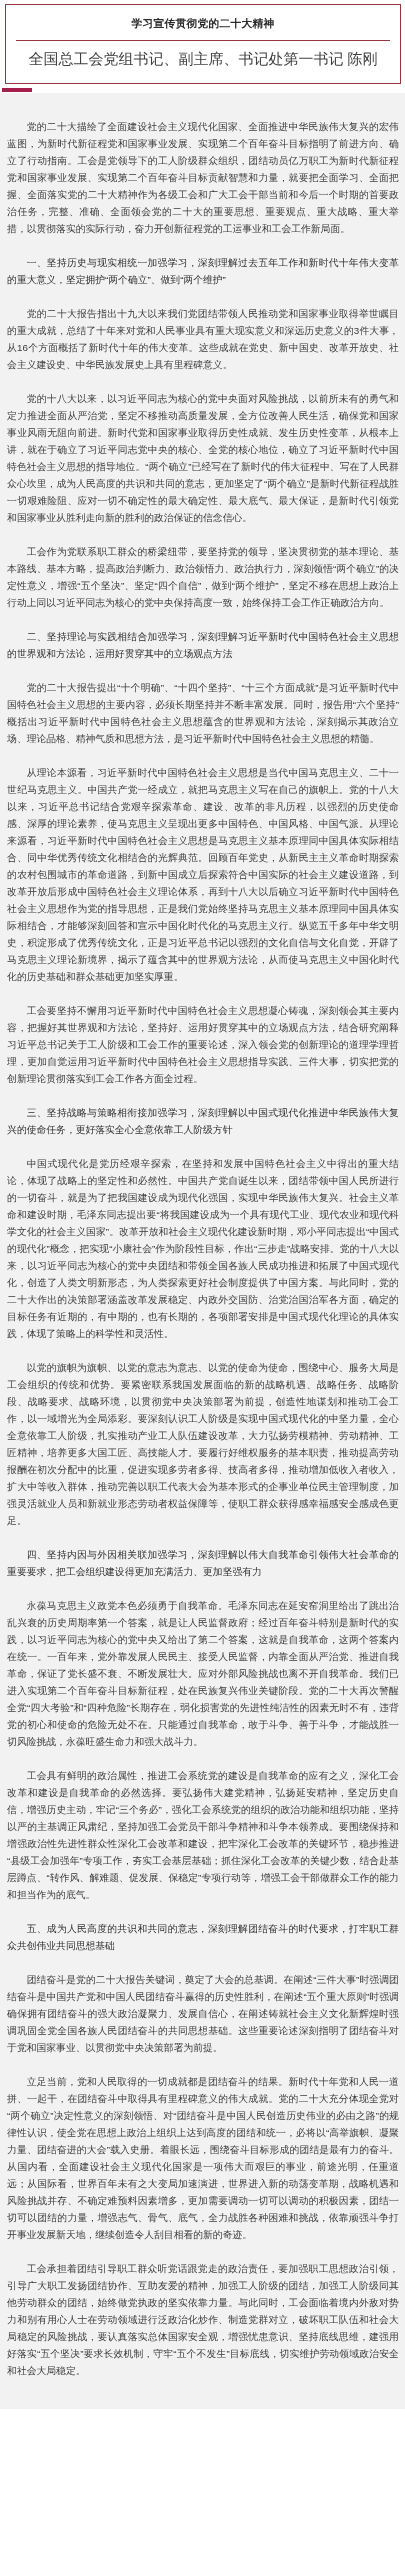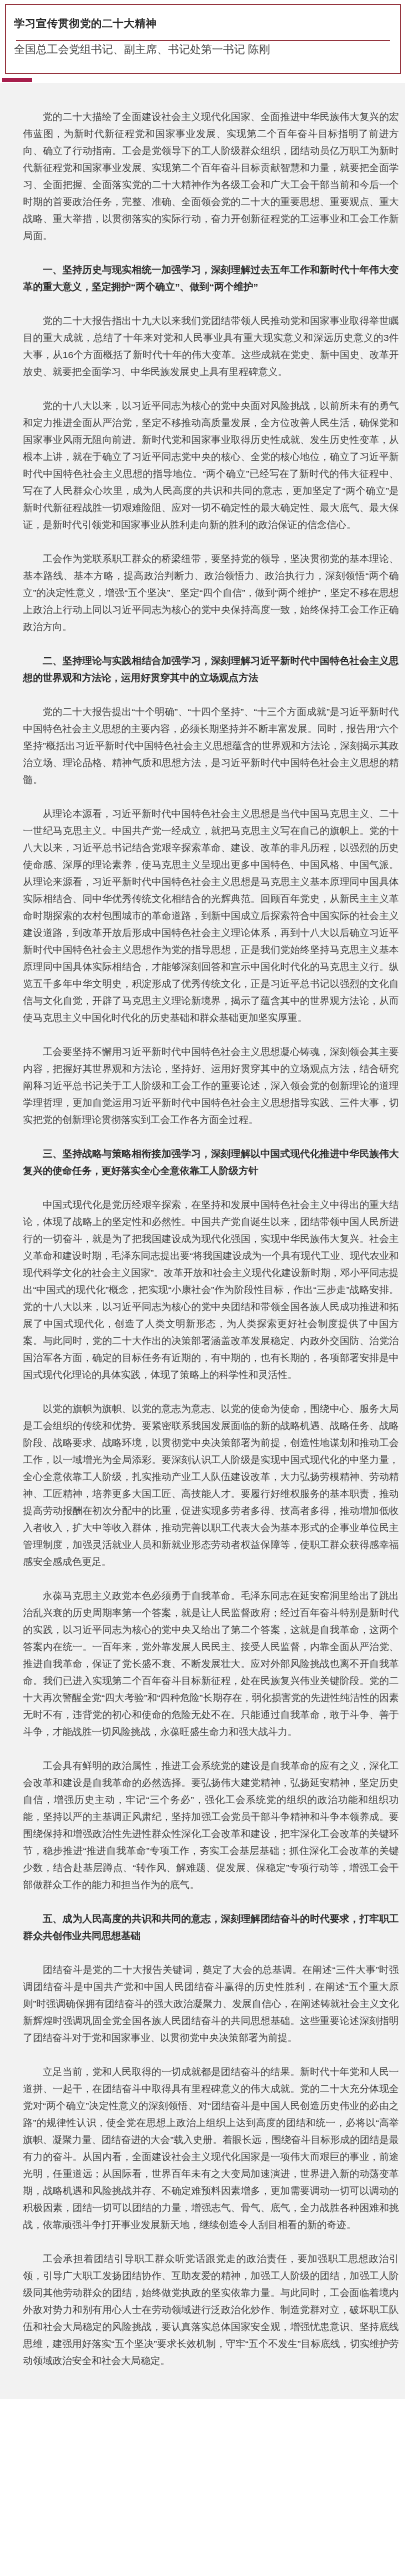--- a/index.html
+++ b/index.html
@@ -11,96 +11,98 @@
   .page {
     width: 406px;
     margin: 0 auto;
     background: #ffffff;
   }
   
   .header-box {
     margin: 3.6px 4.7px 0 4.7px;
     border: 1.2px solid #96353f;
     background: #ffffff;
+    text-align: center;
     padding: 9.5px 8.3px 18px 8.3px;
     box-sizing: border-box;
   }
   .title-line {
     font-size: 10.7px;
     font-weight: bold;
     color: #2b2b2b;
     line-height: 19.6px;
     letter-spacing: 0.3px;
   }
   .header-divider {
     border: none;
     border-top: 0.6px solid #96353f;
     margin: 6.5px 2.4px 0 2.4px;
   }
   .byline {
-    margin-top: 3px;
-    font-size: 11px;
+    margin-top: 13px;
+    font-size: 15px;
     color: #3f3f3f;
     line-height: 10.7px;
   }
   
   .accent-bar {
     width: 30px;
     height: 3.6px;
     background: #a71e4c;
     margin: 4.1px 0 1.8px 1.8px;
   }
   
   .content {
     background: #f2f2f2;
     padding: 25px 7.1px 30px 7.1px;
     box-sizing: border-box;
   }
   .content p {
-    margin: 0 0 17px 16px;
+    margin: 0 0 17px 0;
     font-size: 9.8px;
     line-height: 17px;
     color: #3a3a3a;
     text-indent: 2em;
     text-align: justify;
   }
   .content p:last-child { margin-bottom: 0; }
   .content p.heading {
-    font-weight: bold;
+    font-weight: normal;
     color: #2e2e2e;
   }
 </style>
 </head>
 <body>
 
 <div class="page">
 
   <div class="header-box">
     <div class="title-line">学习宣传贯彻党的二十大精神</div>
     <hr class="header-divider">
     <div class="byline">全国总工会党组书记、副主席、书记处第一书记 陈刚</div>
   </div>
 
   <div class="accent-bar"></div>
 
   <div class="content">
       <p>党的二十大描绘了全面建设社会主义现代化国家、全面推进中华民族伟大复兴的宏伟蓝图，为新时代新征程党和国家事业发展、实现第二个百年奋斗目标指明了前进方向、确立了行动指南。工会是党领导下的工人阶级群众组织，团结动员亿万职工为新时代新征程党和国家事业发展、实现第二个百年奋斗目标贡献智慧和力量，就要把全面学习、全面把握、全面落实党的二十大精神作为各级工会和广大工会干部当前和今后一个时期的首要政治任务，完整、准确、全面领会党的二十大的重要思想、重要观点、重大战略、重大举措，以贯彻落实的实际行动，奋力开创新征程党的工运事业和工会工作新局面。</p>
       <p class="heading">一、坚持历史与现实相统一加强学习，深刻理解过去五年工作和新时代十年伟大变革的重大意义，坚定拥护“两个确立”、做到“两个维护”</p>
-      <p>党的二十大报告指出十九大以来我们党团结带领人民推动党和国家事业取得举世瞩目的重大成就，总结了十年来对党和人民事业具有重大现实意义和深远历史意义的3件大事，从16个方面概括了新时代十年的伟大变革。这些成就在党史、新中国史、改革开放史、就要把全面学习、中华民族发展史上具有里程碑意义。</p>
+      <p>党的二十大报告指出十九大以来我们党团结带领人民推动党和国家事业取得举世瞩目的重大成就，总结了十年来对党和人民事业具有重大现实意义和深远历史意义的3件大事，从16个方面概括了新时代十年的伟大变革。这些成就在党史、新中国史、改革开放史、社会主义建设史、中华民族发展史上具有里程碑意义。</p>
       <p>党的十八大以来，以习近平同志为核心的党中央面对风险挑战，以前所未有的勇气和定力推进全面从严治党，坚定不移推动高质量发展，全方位改善人民生活，确保党和国家事业风雨无阻向前进。新时代党和国家事业取得历史性成就、发生历史性变革，从根本上讲，就在于确立了习近平同志党中央的核心、全党的核心地位，确立了习近平新时代中国特色社会主义思想的指导地位。“两个确立”已经写在了新时代的伟大征程中、写在了人民群众心坎里，成为人民高度的共识和共同的意志，更加坚定了“两个确立”是新时代新征程战胜一切艰难险阻、应对一切不确定性的最大确定性、最大底气、最大保证，是新时代引领党和国家事业从胜利走向新的胜利的政治保证的信念信心。</p>
       <p>工会作为党联系职工群众的桥梁纽带，要坚持党的领导，坚决贯彻党的基本理论、基本路线、基本方略，提高政治判断力、政治领悟力、政治执行力，深刻领悟“两个确立”的决定性意义，增强“五个坚决”、坚定“四个自信”，做到“两个维护”，坚定不移在思想上政治上行动上同以习近平同志为核心的党中央保持高度一致，始终保持工会工作正确政治方向。</p>
       <p class="heading">二、坚持理论与实践相结合加强学习，深刻理解习近平新时代中国特色社会主义思想的世界观和方法论，运用好贯穿其中的立场观点方法</p>
       <p>党的二十大报告提出“十个明确”、“十四个坚持”、“十三个方面成就”是习近平新时代中国特色社会主义思想的主要内容，必须长期坚持并不断丰富发展。同时，报告用“六个坚持”概括出习近平新时代中国特色社会主义思想蕴含的世界观和方法论，深刻揭示其政治立场、理论品格、精神气质和思想方法，是习近平新时代中国特色社会主义思想的精髓。</p>
       <p>从理论本源看，习近平新时代中国特色社会主义思想是当代中国马克思主义、二十一世纪马克思主义。中国共产党一经成立，就把马克思主义写在自己的旗帜上。党的十八大以来，习近平总书记结合党艰辛探索革命、建设、改革的非凡历程，以强烈的历史使命感、深厚的理论素养，使马克思主义呈现出更多中国特色、中国风格、中国气派。从理论来源看，习近平新时代中国特色社会主义思想是马克思主义基本原理同中国具体实际相结合、同中华优秀传统文化相结合的光辉典范。回顾百年党史，从新民主主义革命时期探索的农村包围城市的革命道路，到新中国成立后探索符合中国实际的社会主义建设道路，到改革开放后形成中国特色社会主义理论体系，再到十八大以后确立习近平新时代中国特色社会主义思想作为党的指导思想，正是我们党始终坚持马克思主义基本原理同中国具体实际相结合，才能够深刻回答和宣示中国化时代化的马克思主义行。纵览五千多年中华文明史，积淀形成了优秀传统文化，正是习近平总书记以强烈的文化自信与文化自觉，开辟了马克思主义理论新境界，揭示了蕴含其中的世界观方法论，从而使马克思主义中国化时代化的历史基础和群众基础更加坚实厚重。</p>
       <p>工会要坚持不懈用习近平新时代中国特色社会主义思想凝心铸魂，深刻领会其主要内容，把握好其世界观和方法论，坚持好、运用好贯穿其中的立场观点方法，结合研究阐释习近平总书记关于工人阶级和工会工作的重要论述，深入领会党的创新理论的道理学理哲理，更加自觉运用习近平新时代中国特色社会主义思想指导实践、三件大事，切实把党的创新理论贯彻落实到工会工作各方面全过程。</p>
       <p class="heading">三、坚持战略与策略相衔接加强学习，深刻理解以中国式现代化推进中华民族伟大复兴的使命任务，更好落实全心全意依靠工人阶级方针</p>
       <p>中国式现代化是党历经艰辛探索，在坚持和发展中国特色社会主义中得出的重大结论，体现了战略上的坚定性和必然性。中国共产党自诞生以来，团结带领中国人民所进行的一切奋斗，就是为了把我国建设成为现代化强国，实现中华民族伟大复兴。社会主义革命和建设时期，毛泽东同志提出要“将我国建设成为一个具有现代工业、现代农业和现代科学文化的社会主义国家”。改革开放和社会主义现代化建设新时期，邓小平同志提出“中国式的现代化”概念，把实现“小康社会”作为阶段性目标，作出“三步走”战略安排。党的十八大以来，以习近平同志为核心的党中央团结和带领全国各族人民成功推进和拓展了中国式现代化，创造了人类文明新形态，为人类探索更好社会制度提供了中国方案。与此同时，党的二十大作出的决策部署涵盖改革发展稳定、内政外交国防、治党治国治军各方面，确定的目标任务有近期的，有中期的，也有长期的，各项部署安排是中国式现代化理论的具体实践，体现了策略上的科学性和灵活性。</p>
       <p>以党的旗帜为旗帜、以党的意志为意志、以党的使命为使命，围绕中心、服务大局是工会组织的传统和优势。要紧密联系我国发展面临的新的战略机遇、战略任务、战略阶段、战略要求、战略环境，以贯彻党中央决策部署为前提，创造性地谋划和推动工会工作，以一域增光为全局添彩。要深刻认识工人阶级是实现中国式现代化的中坚力量，全心全意依靠工人阶级，扎实推动产业工人队伍建设改革，大力弘扬劳模精神、劳动精神、工匠精神，培养更多大国工匠、高技能人才。要履行好维权服务的基本职责，推动提高劳动报酬在初次分配中的比重，促进实现多劳者多得、技高者多得，推动增加低收入者收入，扩大中等收入群体，推动完善以职工代表大会为基本形式的企事业单位民主管理制度，加强灵活就业人员和新就业形态劳动者权益保障等，使职工群众获得感幸福感安全感成色更足。</p>
+      <p class="heading">四、坚持内因与外因相关联加强学习，深刻理解以伟大自我革命引领伟大社会革命的重要要求，把工会组织建设得更加充满活力、更加坚强有力</p>
       <p>永葆马克思主义政党本色必须勇于自我革命。毛泽东同志在延安窑洞里给出了跳出治乱兴衰的历史周期率第一个答案，就是让人民监督政府；经过百年奋斗特别是新时代的实践，以习近平同志为核心的党中央又给出了第二个答案，这就是自我革命，这两个答案内在统一。一百年来，党外靠发展人民民主、接受人民监督，内靠全面从严治党、推进自我革命，保证了党长盛不衰、不断发展壮大。应对外部风险挑战也离不开自我革命。我们已进入实现第二个百年奋斗目标新征程，处在民族复兴伟业关键阶段。党的二十大再次警醒全党“四大考验”和“四种危险”长期存在，弱化损害党的先进性纯洁性的因素无时不有，违背党的初心和使命的危险无处不在。只能通过自我革命，敢于斗争、善于斗争，才能战胜一切风险挑战，永葆旺盛生命力和强大战斗力。</p>
-      <p>工会具有鲜明的政治属性，推进工会系统党的建设是自我革命的应有之义，深化工会改革和建设是自我革命的必然选择。要弘扬伟大建党精神，弘扬延安精神，坚定历史自信，增强历史主动，牢记“三个务必”，强化工会系统党的组织的政治功能和组织功能，坚持以严的主基调正风肃纪，坚持加强工会党员干部斗争精神和斗争本领养成。要围绕保持和增强政治性先进性群众性深化工会改革和建设，把牢深化工会改革的关键环节，稳步推进“推进自我革命”专项工作，夯实工会基层基础；抓住深化工会改革的关键少数，结合赴基层蹲点、“转作风、解难题、促发展、保稳定”专项行动等，增强工会干部做群众工作的能力和担当作为的底气。</p>
+      <p>工会具有鲜明的政治属性，推进工会系统党的建设是自我革命的应有之义，深化工会改革和建设是自我革命的必然选择。要弘扬伟大建党精神，弘扬延安精神，坚定历史自信，增强历史主动，牢记“三个务必”，强化工会系统党的组织的政治功能和组织功能，坚持以严的主基调正风肃纪，坚持加强工会党员干部斗争精神和斗争本领养成。要围绕保持和增强政治性先进性群众性深化工会改革和建设，把牢深化工会改革的关键环节，稳步推进“县级工会加强年”专项工作，夯实工会基层基础；抓住深化工会改革的关键少数，结合赴基层蹲点、“转作风、解难题、促发展、保稳定”专项行动等，增强工会干部做群众工作的能力和担当作为的底气。</p>
       <p class="heading">五、成为人民高度的共识和共同的意志，深刻理解团结奋斗的时代要求，打牢职工群众共创伟业共同思想基础</p>
       <p>团结奋斗是党的二十大报告关键词，奠定了大会的总基调。在阐述“三件大事”时强调团结奋斗是中国共产党和中国人民团结奋斗赢得的历史性胜利，在阐述“五个重大原则”时强调确保拥有团结奋斗的强大政治凝聚力、发展自信心，在阐述铸就社会主义文化新辉煌时强调巩固全党全国各族人民团结奋斗的共同思想基础。这些重要论述深刻指明了团结奋斗对于党和国家事业、以贯彻党中央决策部署为前提。</p>
       <p>立足当前，党和人民取得的一切成就都是团结奋斗的结果。新时代十年党和人民一道拼、一起干，在团结奋斗中取得具有里程碑意义的伟大成就。党的二十大充分体现全党对“两个确立”决定性意义的深刻领悟、对“团结奋斗是中国人民创造历史伟业的必由之路”的规律性认识，使全党在思想上政治上组织上达到高度的团结和统一，必将以“高举旗帜、凝聚力量、团结奋进的大会”载入史册。着眼长远，围绕奋斗目标形成的团结是最有力的奋斗。从国内看，全面建设社会主义现代化国家是一项伟大而艰巨的事业，前途光明，任重道远；从国际看，世界百年未有之大变局加速演进，世界进入新的动荡变革期，战略机遇和风险挑战并存、不确定难预料因素增多，更加需要调动一切可以调动的积极因素，团结一切可以团结的力量，增强志气、骨气、底气，全力战胜各种困难和挑战，依靠顽强斗争打开事业发展新天地，继续创造令人刮目相看的新的奇迹。</p>
       <p>工会承担着团结引导职工群众听党话跟党走的政治责任，要加强职工思想政治引领，引导广大职工发扬团结协作、互助友爱的精神，加强工人阶级的团结，加强工人阶级同其他劳动群众的团结，始终做党执政的坚实依靠力量。与此同时，工会面临着境内外敌对势力和别有用心人士在劳动领域进行泛政治化炒作、制造党群对立，破坏职工队伍和社会大局稳定的风险挑战，要认真落实总体国家安全观，增强忧患意识、坚持底线思维，建强用好落实“五个坚决”要求长效机制，守牢“五个不发生”目标底线，切实维护劳动领域政治安全和社会大局稳定。</p>
     </div>
 
 </div>
 
 
 </body></html>

